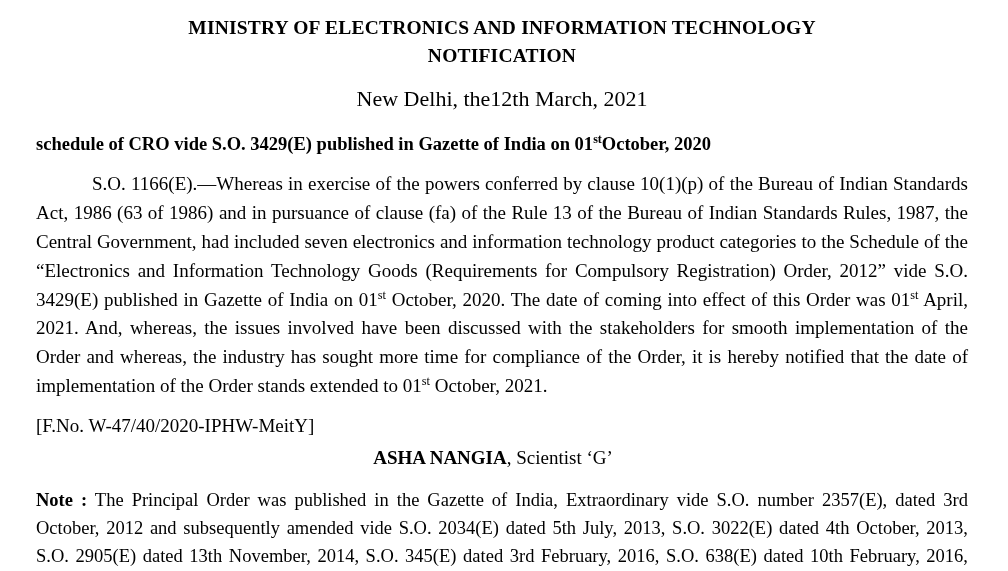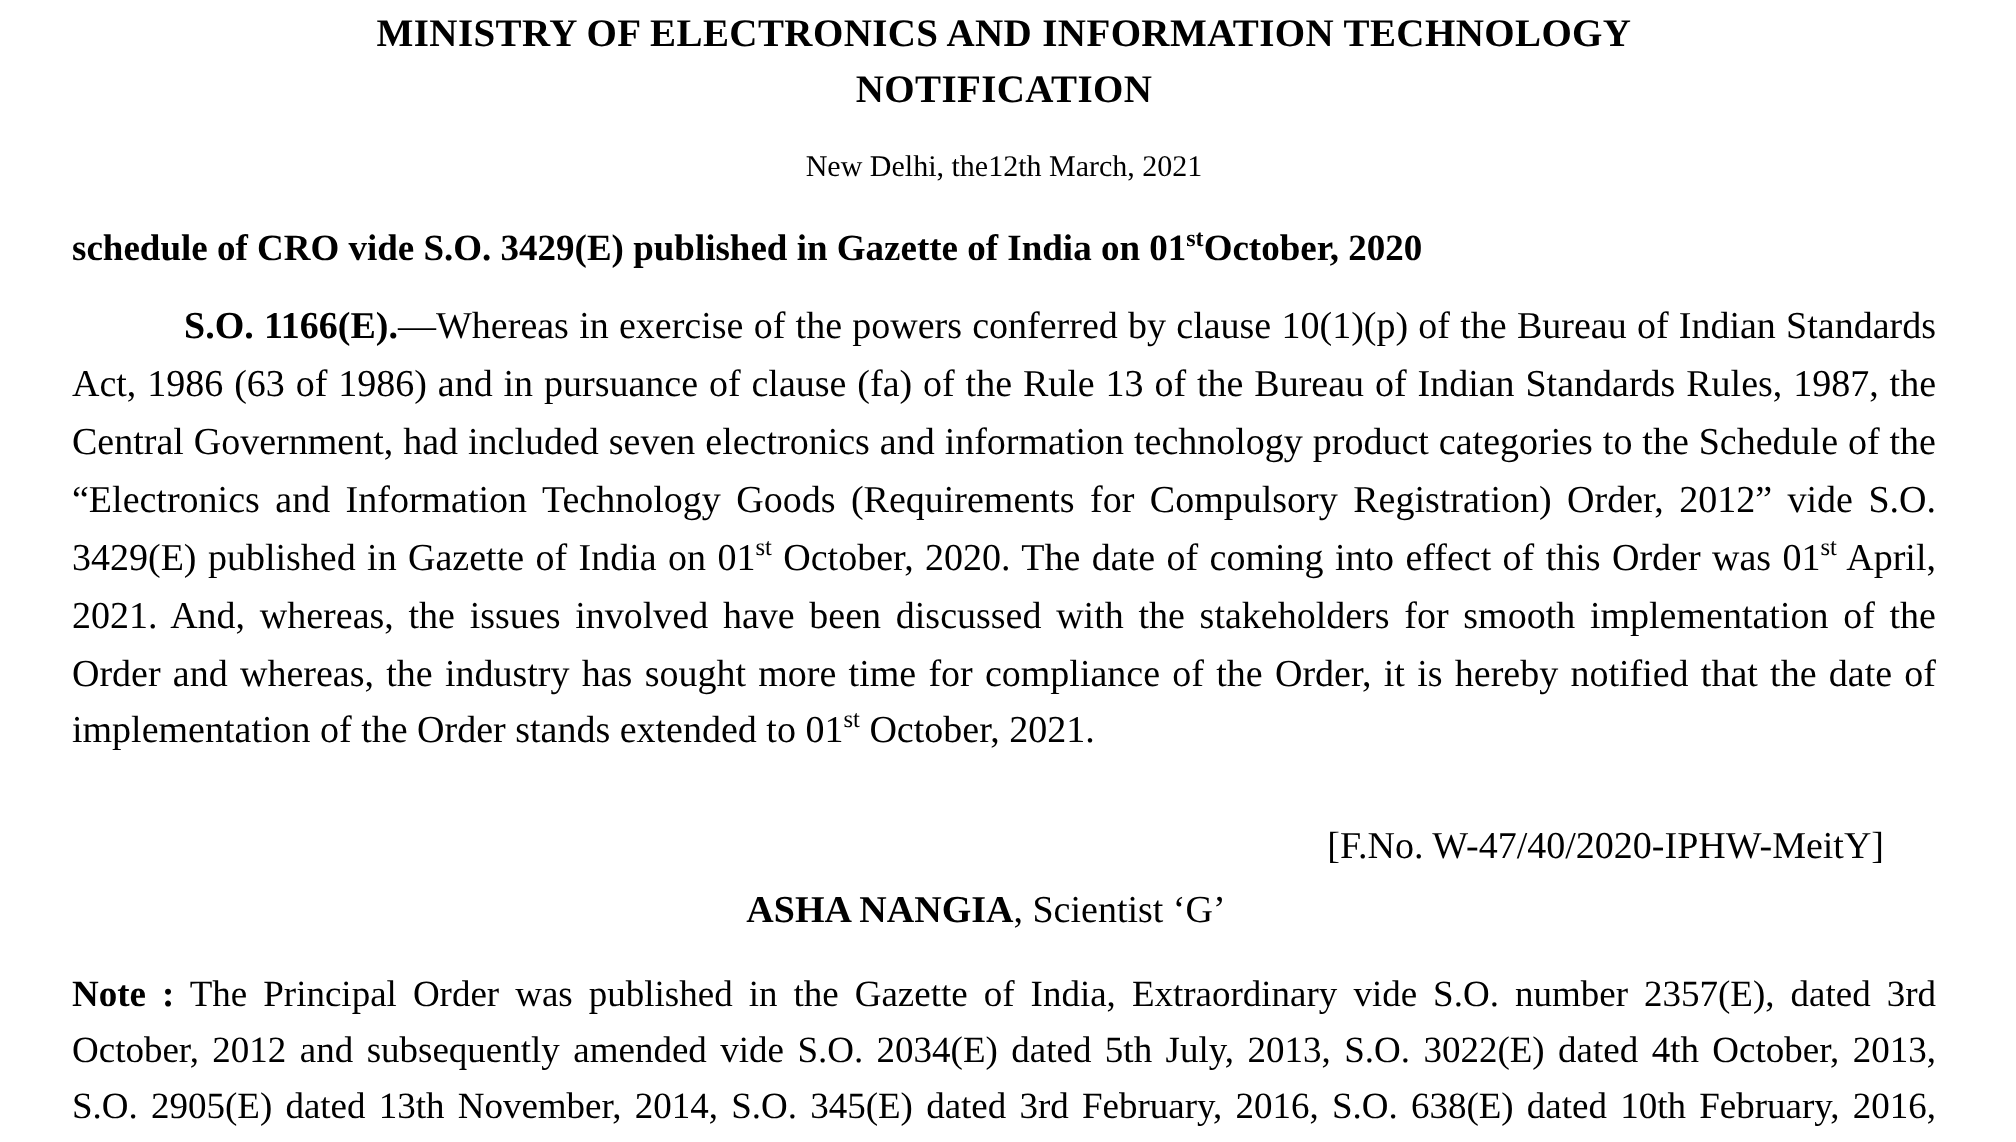--- a/index.html
+++ b/index.html
@@ -12,36 +12,36 @@
     height: 571px;
     font-family: "Liberation Serif", "DejaVu Serif", serif;
     color: #000000;
     overflow: hidden;
   }
   .page {
     position: relative;
     width: 1008px;
     height: 571px;
     box-sizing: border-box;
-    padding: 4px 40px 0 36px;
+    padding: 14px 40px 0 36px;
     border-radius: 14px;
   }
   .hdr-line {
     text-align: center;
     font-weight: bold;
     font-size: 19.5px;
     letter-spacing: 0.2px;
     line-height: 1.45;
   }
   .hdr-line.second {
     margin-top: 0;
   }
   .dateline {
     text-align: center;
-    font-size: 15px;
+    font-size: 22px;
     margin-top: 13px;
     line-height: 1.4;
   }
   .subject {
     margin-top: 17px;
     font-weight: bold;
     font-size: 18.5px;
     line-height: 1.5;
     text-align: justify;
     text-justify: inter-word;
@@ -54,30 +54,30 @@
     font-size: 19px;
     line-height: 1.52;
     text-align: justify;
     text-justify: inter-word;
   }
   .indent {
     display: inline-block;
     width: 56px;
   }
   .so-label {
-    font-weight: bold;
+    font-weight: normal;
   }
   sup {
     font-size: 0.65em;
     vertical-align: super;
     line-height: 0;
   }
   .fileno {
-    margin-top: 32px;
-    text-align: right;
+    margin-top: 14px;
+    text-align: left;
     font-size: 19px;
     padding-right: 26px;
   }
   .signatory {
     margin-top: 10px;
     text-align: center;
     font-size: 19px;
     padding-right: 18px;
   }
   .signatory .name {

